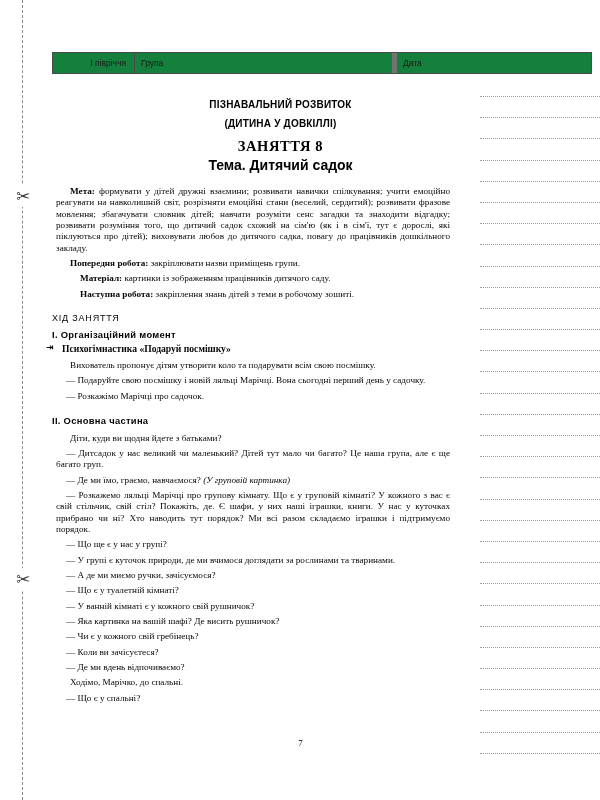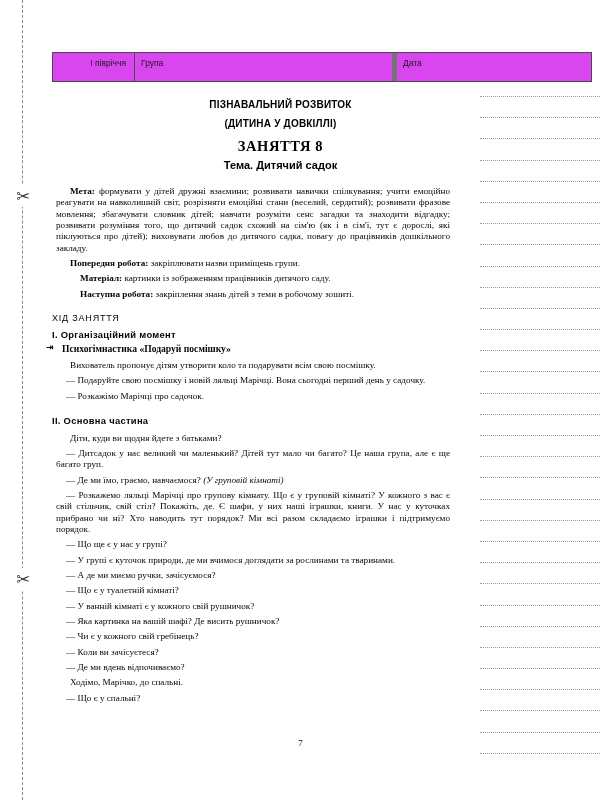--- a/index.html
+++ b/index.html
@@ -48,25 +48,25 @@
     width: 552px;
     height: 800px;
   }
 
   
   .hdr-table {
     position: absolute;
     left: 4px;
     top: 52px;
     width: 540px;
-    height: 30px;
+    height: 22px;
     display: flex;
     border: 1px solid #4a4a4a;
     box-sizing: border-box;
-    background: #d946ef;
+    background: #15803d;
   }
   .hdr-cell {
     box-sizing: border-box;
     font-family: "Liberation Sans", sans-serif;
     font-size: 8.5px;
     line-height: 20px;
     padding-left: 6px;
     color: #1a1a1a;
     white-space: nowrap;
     overflow: hidden;
@@ -101,21 +101,21 @@
     letter-spacing: 0.6px;
   }
   .title-theme {
     position: absolute;
     left: 0;
     top: 158px;
     width: 465px;
     text-align: center;
     font-family: "Liberation Sans", sans-serif;
     font-weight: bold;
-    font-size: 11px;
+    font-size: 14px;
     line-height: 14px;
   }
 
   
   .body-col {
     position: absolute;
     left: 4px;
     top: 182px;
     width: 402px;
     font-size: 9.2px;
@@ -274,21 +274,21 @@
     <p class="p dash">— Розкажімо Марічці про садочок.</p>
 
     <div class="spacer-m"></div>
 
     <p class="sec-head">II. Основна частина</p>
 
     <div class="spacer-xs"></div>
 
     <p class="p">Діти, куди ви щодня йдете з батьками?</p>
     <p class="p dash">— Дитсадок у нас великий чи маленький? Дітей тут мало чи багато? Це наша група, але є ще багато груп.</p>
-    <p class="p dash"><span>— Де ми їмо, граємо, навчаємося?</span> <span class="i">(У груповій кімнаті)</span></p>
+    <p class="p dash"><span>— Де ми їмо, граємо, навчаємося?</span> <span class="i">(У груповій картинка)</span></p>
     <p class="p dash">— Розкажемо ляльці Марічці про групову кімнату. Що є у груповій кімнаті? У кожного з вас є свій стільчик, свій стіл? Покажіть, де. Є шафи, у них наші іграшки, книги. У нас у куточках прибрано чи ні? Хто наводить тут порядок? Ми всі разом складаємо іграшки і підтримуємо порядок.</p>
     <p class="p dash">— Що ще є у нас у групі?</p>
     <p class="p dash">— У групі є куточок природи, де ми вчимося доглядати за рослинами та тваринами.</p>
     <p class="p dash">— А де ми миємо ручки, зачісуємося?</p>
     <p class="p dash">— Що є у туалетній кімнаті?</p>
     <p class="p dash">— У ванній кімнаті є у кожного свій рушничок?</p>
     <p class="p dash">— Яка картинка на вашій шафі? Де висить рушничок?</p>
     <p class="p dash">— Чи є у кожного свій гребінець?</p>
     <p class="p dash">— Коли ви зачісуєтеся?</p>
     <p class="p dash">— Де ми вдень відпочиваємо?</p>

